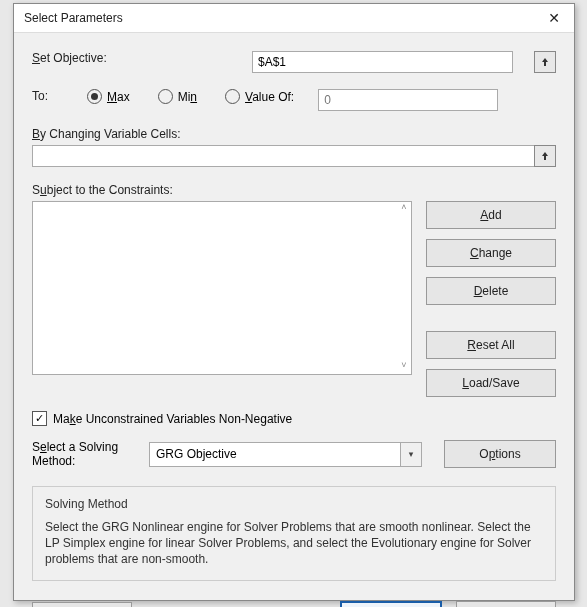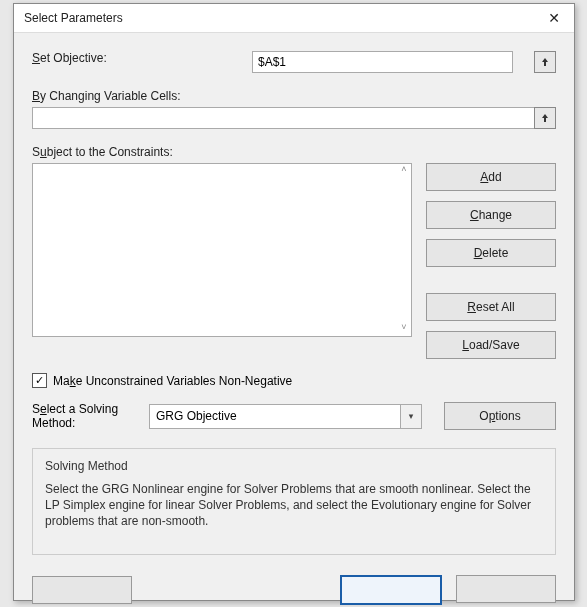--- a/index.html
+++ b/index.html
@@ -223,21 +223,21 @@
     border-left: none;
     background: #f0f0f0;
     display: flex;
     align-items: center;
     justify-content: center;
     font-size: 9px;
     color: #444;
   }
   .info-box {
     border: 1px solid #ccc;
-    padding: 10px 12px 24px 12px;
+    padding: 10px 12px 12px 12px;
     margin-bottom: 20px;
     color: #333;
   }
   .info-box .info-title {
     margin-bottom: 8px;
   }
   .info-box .info-body {
     line-height: 1.35;
   }
   .footer {
@@ -270,20 +270,38 @@
       <div class="ref-input-wrap" style="margin-left:100px;gap:22px;">
         <input type="text" value="$A$1" style="">
         <div class="ref-btn">
           <svg width="10" height="10" viewBox="0 0 10 10">
               <path d="M5 1 L2 5 L4 5 L4 9 L6 9 L6 5 L8 5 Z" fill="#333"></path>
             </svg>
         </div>
       </div>
     </div>
 
+    <div class="row">
+      <span class="lbl-narrow">To:</span>
+      <div class="radio-group">
+        <div class="radio-item">
+          <span class="radio-circle checked"></span>
+          <span><span class="underline">M</span>ax</span>
+        </div>
+        <div class="radio-item">
+          <span class="radio-circle"></span>
+          <span>Mi<span class="underline">n</span></span>
+        </div>
+        <div class="radio-item">
+          <span class="radio-circle"></span>
+          <span><span class="underline">V</span>alue Of:</span>
+        </div>
+      </div>
+      <input type="text" class="value-input" value="0" style="">
+    </div>
 
     <span class="section-label"><span class="underline">B</span>y Changing Variable Cells:</span>
     <div class="ref-input-wrap" style="margin-bottom:16px;">
       <input type="text" value="" style="">
       <div class="ref-btn">
         <svg width="10" height="10" viewBox="0 0 10 10">
             <path d="M5 1 L2 5 L4 5 L4 9 L6 9 L6 5 L8 5 Z" fill="#333"></path>
           </svg>
       </div>
     </div>

